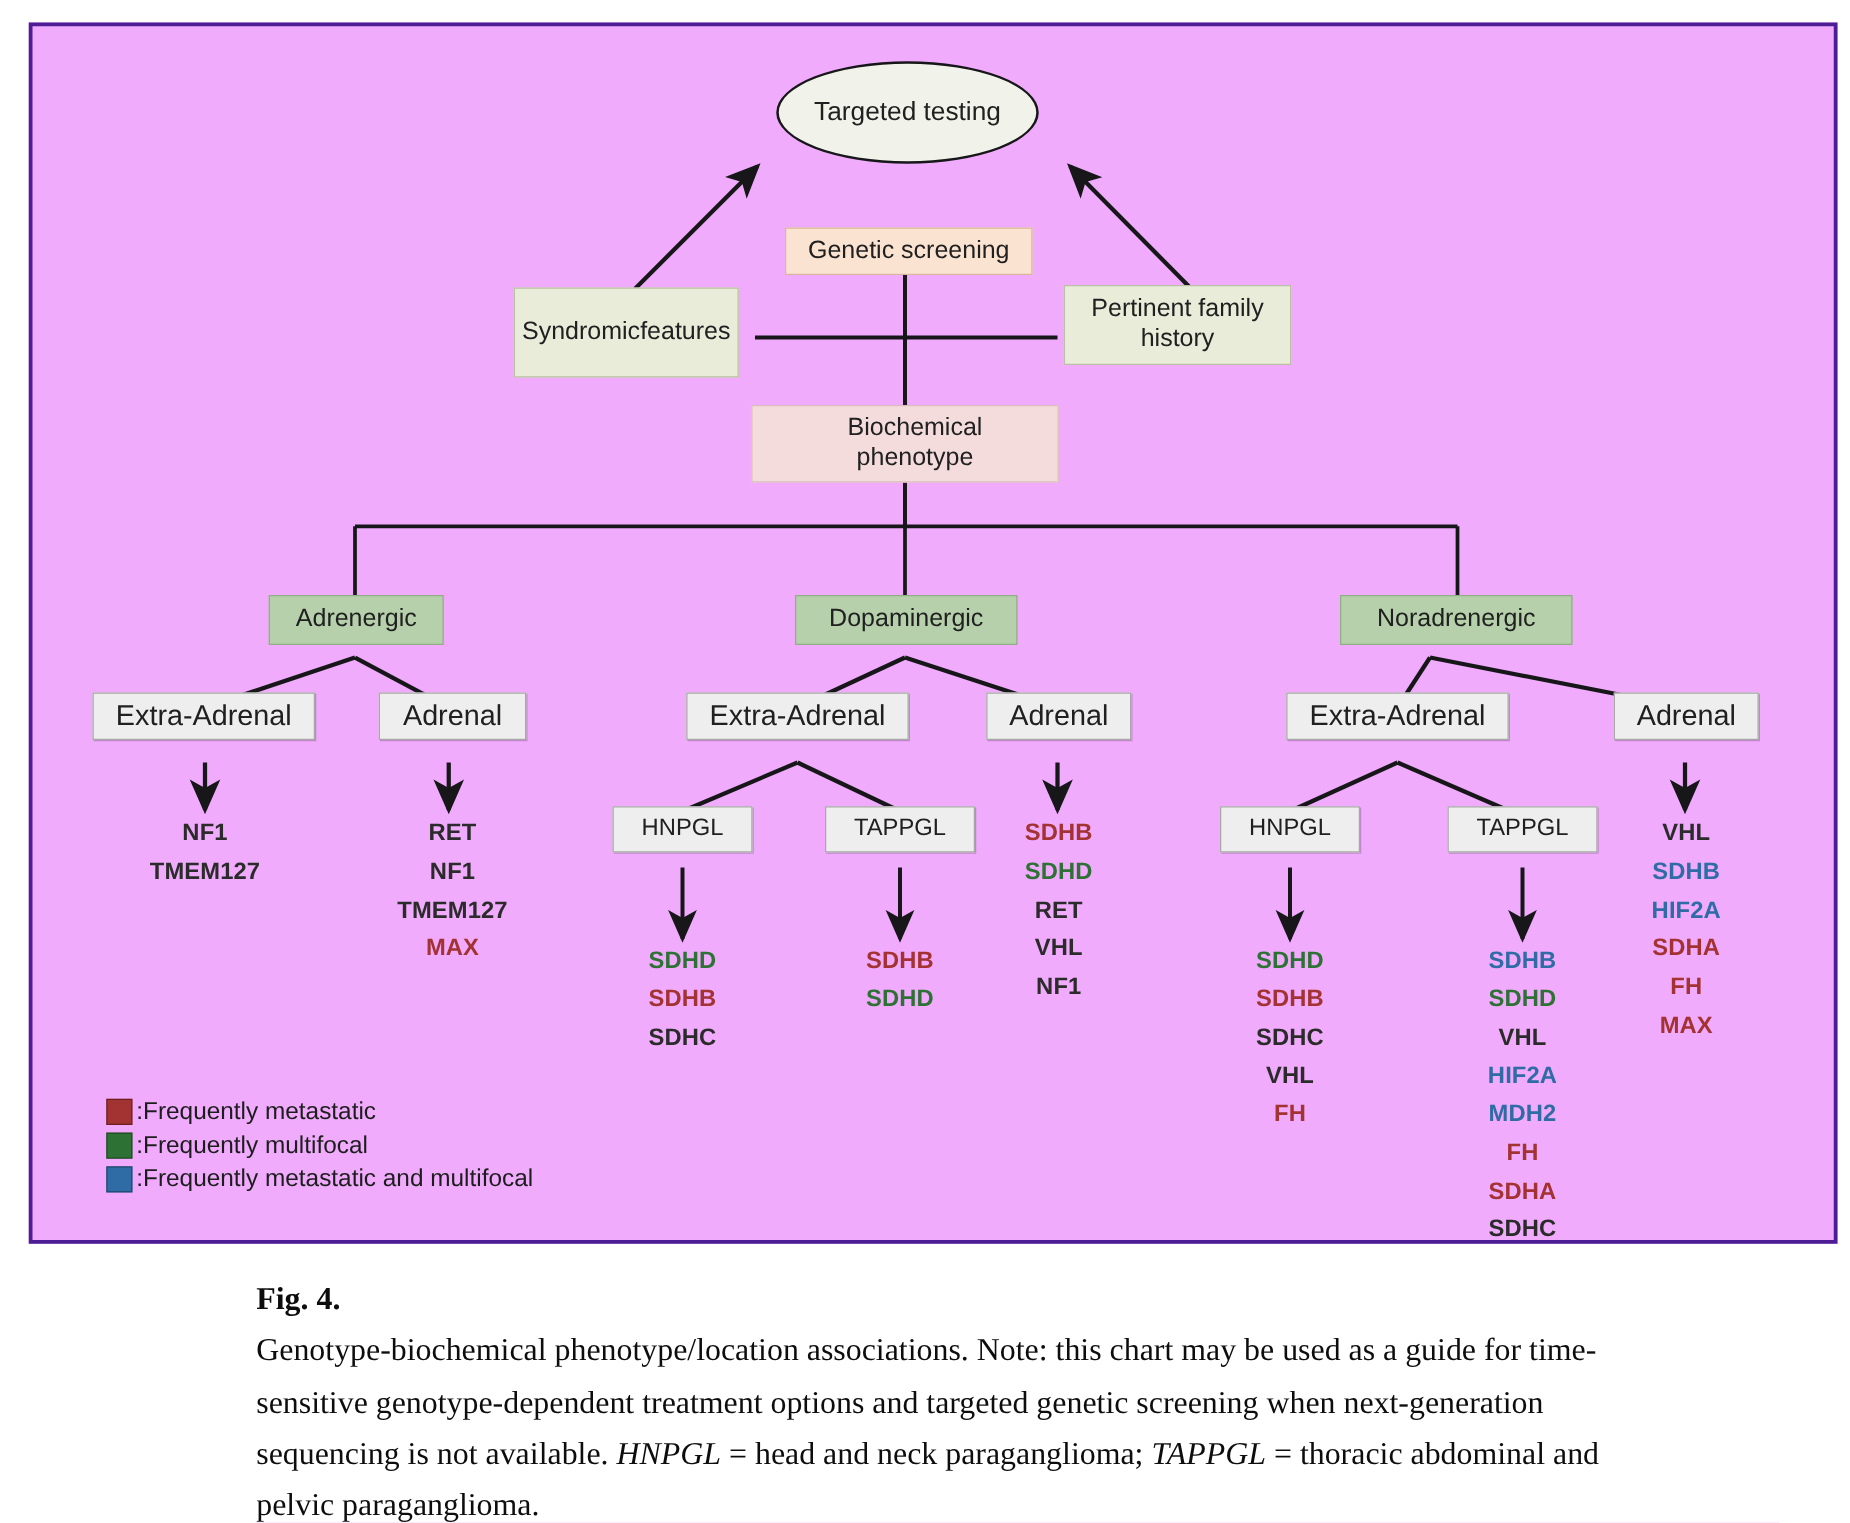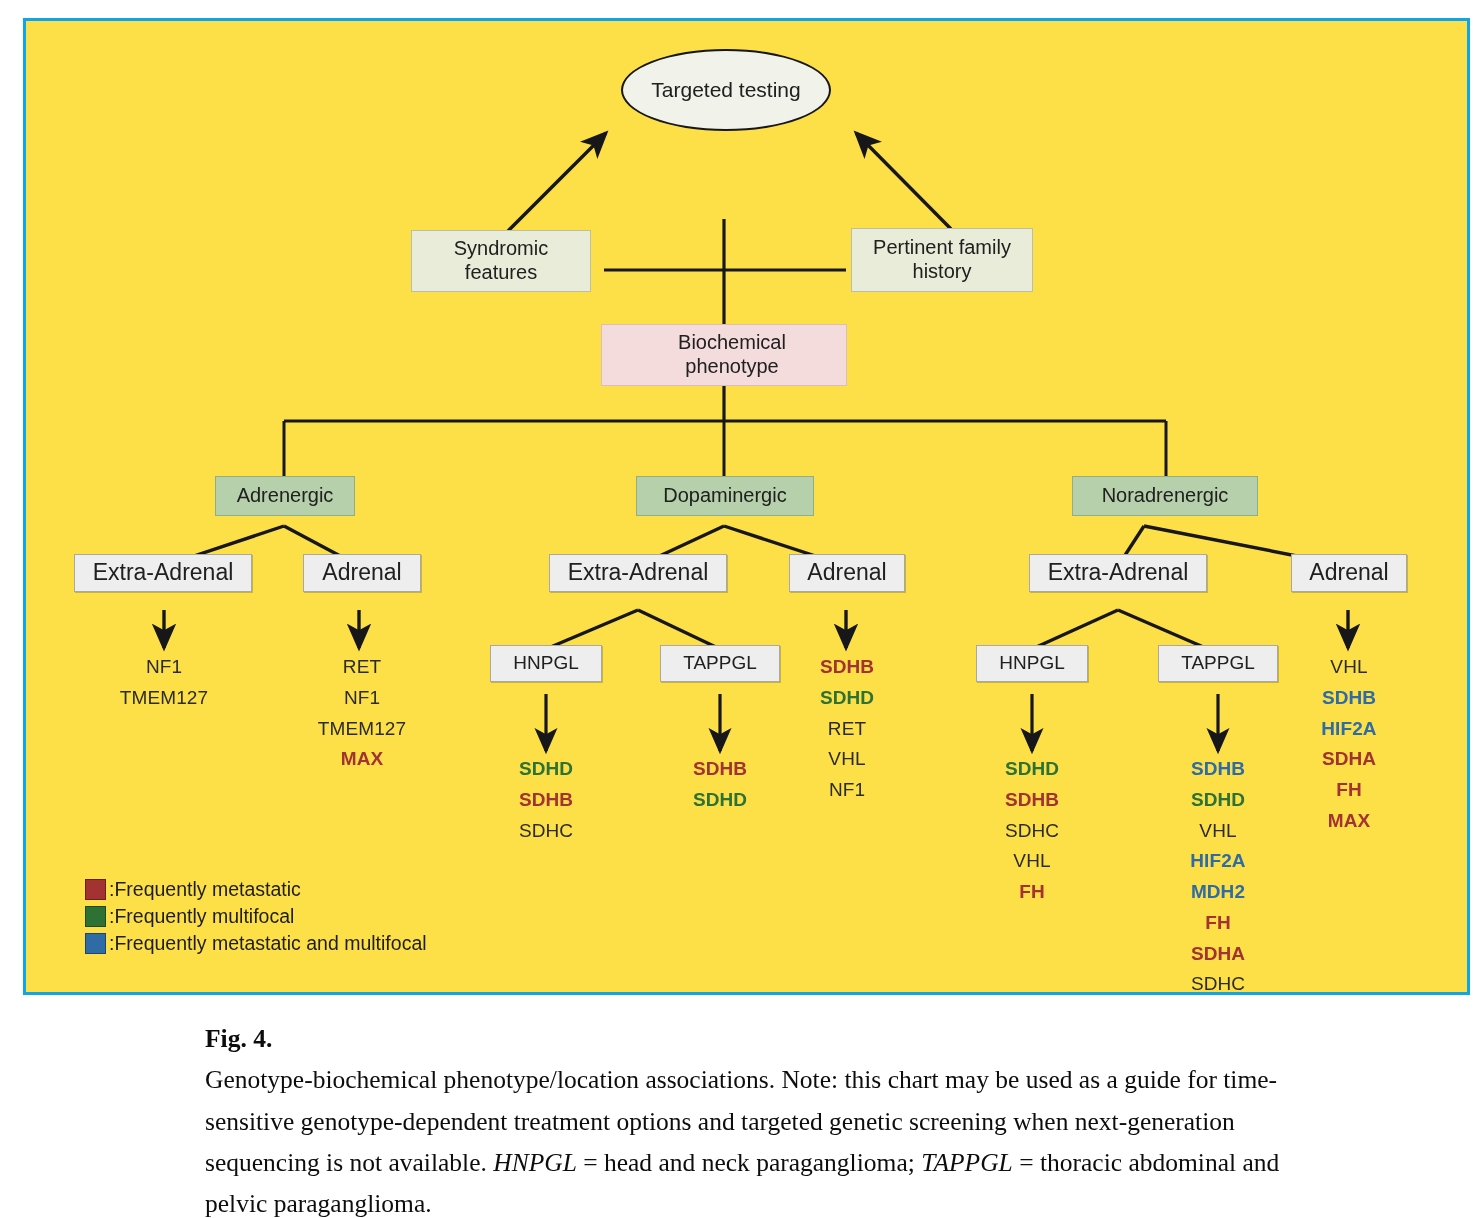--- a/index.html
+++ b/index.html
@@ -4,21 +4,21 @@
 <title>Genotype-biochemical phenotype associations</title>
 <style>
   html,body{margin:0;padding:0;background:#ffffff;}
   body{
     width:1480px;height:1218px;position:relative;overflow:hidden;
     font-family:"Liberation Sans",sans-serif;
     -webkit-font-smoothing:antialiased;
   }
   #figure-frame{
     position:absolute;left:23px;top:18px;width:1447px;height:977px;
-    border:3px solid #0ea5e9;background:#fde047;box-sizing:border-box;
+    border:3px solid #4c1d95;background:#f0abfc;box-sizing:border-box;
   }
   #diagram-canvas{position:absolute;left:0;top:0;width:1441px;height:971px;}
   svg.edges{position:absolute;left:0;top:0;width:1441px;height:971px;pointer-events:none;}
 
   .node{position:absolute;box-sizing:border-box;display:flex;align-items:center;
         justify-content:center;text-align:center;line-height:1.18;color:#202020;}
 
   .ellipse-node{
     border:2.5px solid #17171a;border-radius:50%;background:#f1f2e9;
     font-size:21px;
@@ -29,21 +29,21 @@
   .box-pink{background:#f4dcdc;border-color:#dbbdbd;font-size:20px;padding-left:16px;}
   .box-green{background:#b5d0aa;border-color:#92ae87;font-size:20px;}
   .box-grey{background:#eeeeee;border-color:#a8a8a8;font-size:23px;
             box-shadow:1px 1px 0 rgba(0,0,0,.20);}
   .box-grey-sm{background:#eeeeee;border-color:#a8a8a8;font-size:19px;
                box-shadow:1px 1px 0 rgba(0,0,0,.20);}
 
   .gene-list{position:absolute;text-align:center;font-size:19px;
              font-weight:bold;line-height:1.62;letter-spacing:.1px;}
   .gene-list div{white-space:nowrap;}
-  .g-plain{color:#2b2b2b;font-weight:normal;}
+  .g-plain{color:#2b2b2b;font-weight:bold;}
   .g-red{color:#a33232;}
   .g-green{color:#2e7135;}
   .g-blue{color:#2f6ba5;}
 
   #legend{position:absolute;left:59px;top:855px;font-size:19.5px;color:#1d1d1d;}
   #legend .row{display:flex;align-items:center;height:27px;}
   #legend .sw{width:19px;height:19px;margin-right:3px;display:inline-block;
               border:1px solid rgba(0,0,0,.35);}
   #legend .txt{white-space:nowrap;}
 
@@ -104,22 +104,25 @@
         <line x1="1006" y1="673" x2="1006" y2="730" stroke-width="3.2" marker-end="url(#ah)"></line>
         <line x1="1192" y1="673" x2="1192" y2="730" stroke-width="3.2" marker-end="url(#ah)"></line>
         <line x1="1322" y1="589" x2="1322" y2="627" stroke-width="3.4" marker-end="url(#ah)"></line>
       </g>
     </svg>
 
     <div class="node ellipse-node" style="left:595px;top:28px;width:210px;height:82px;">
       <span>Targeted testing</span>
     </div>
 
-
-    <div class="node box box-olive" style="left:385px;top:209px;width:180px;height:62px;flex-direction:column;">
+    <div class="node box box-orange" style="left:602px;top:161px;width:198px;height:38px;">
+      <span>Genetic screening</span>
+    </div>
+
+    <div class="node box box-olive" style="left:385px;top:209px;width:180px;height:72px;flex-direction:row;">
       <span>Syndromic</span>
       <span>features</span>
     </div>
 
     <div class="node box box-olive" style="left:825px;top:207px;width:182px;height:64px;flex-direction:column;">
       <span>Pertinent family</span>
       <span>history</span>
     </div>
 
     <div class="node box box-pink" style="left:575px;top:303px;width:246px;height:62px;flex-direction:column;">

